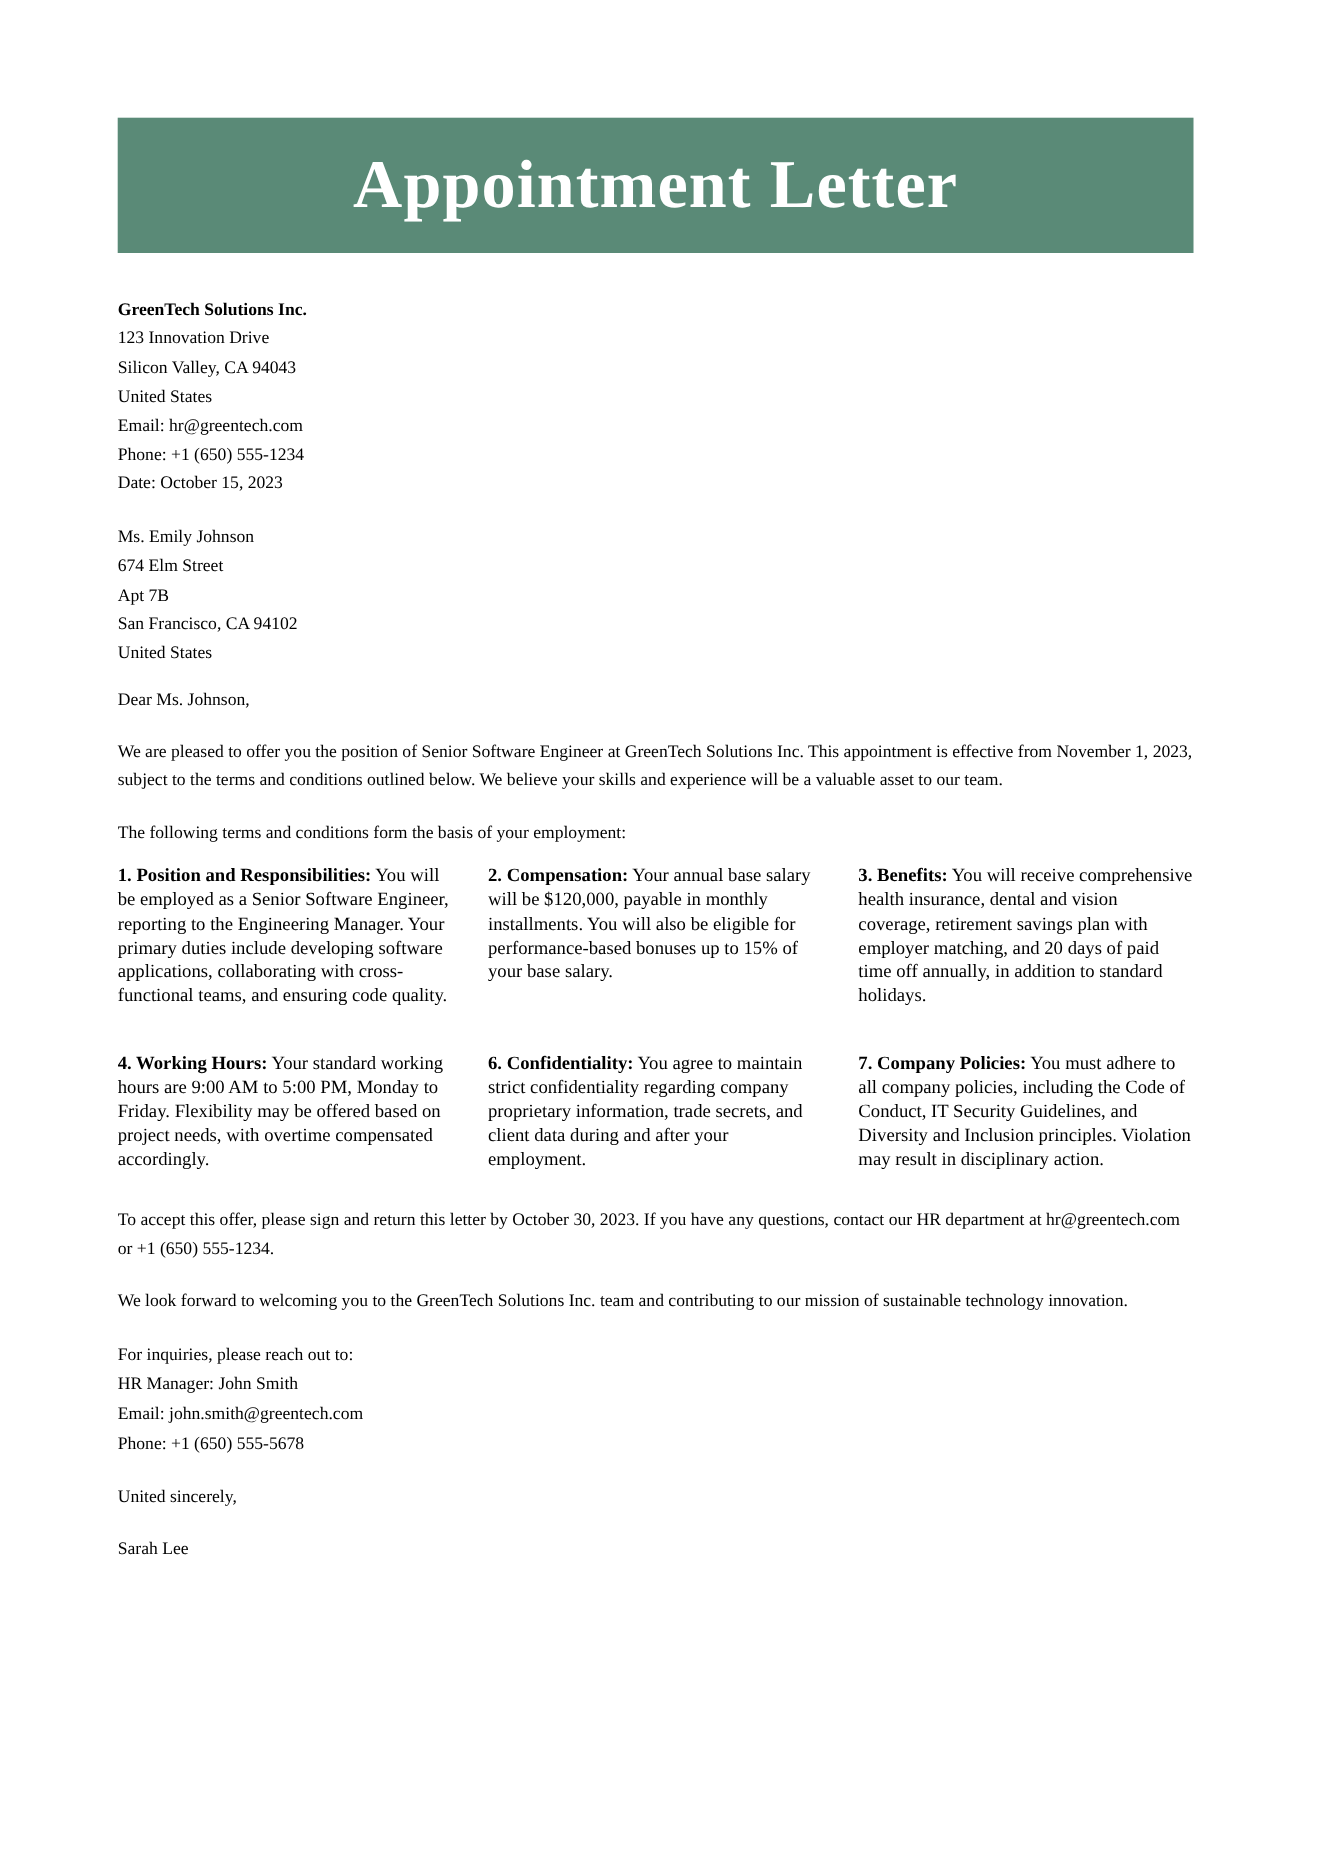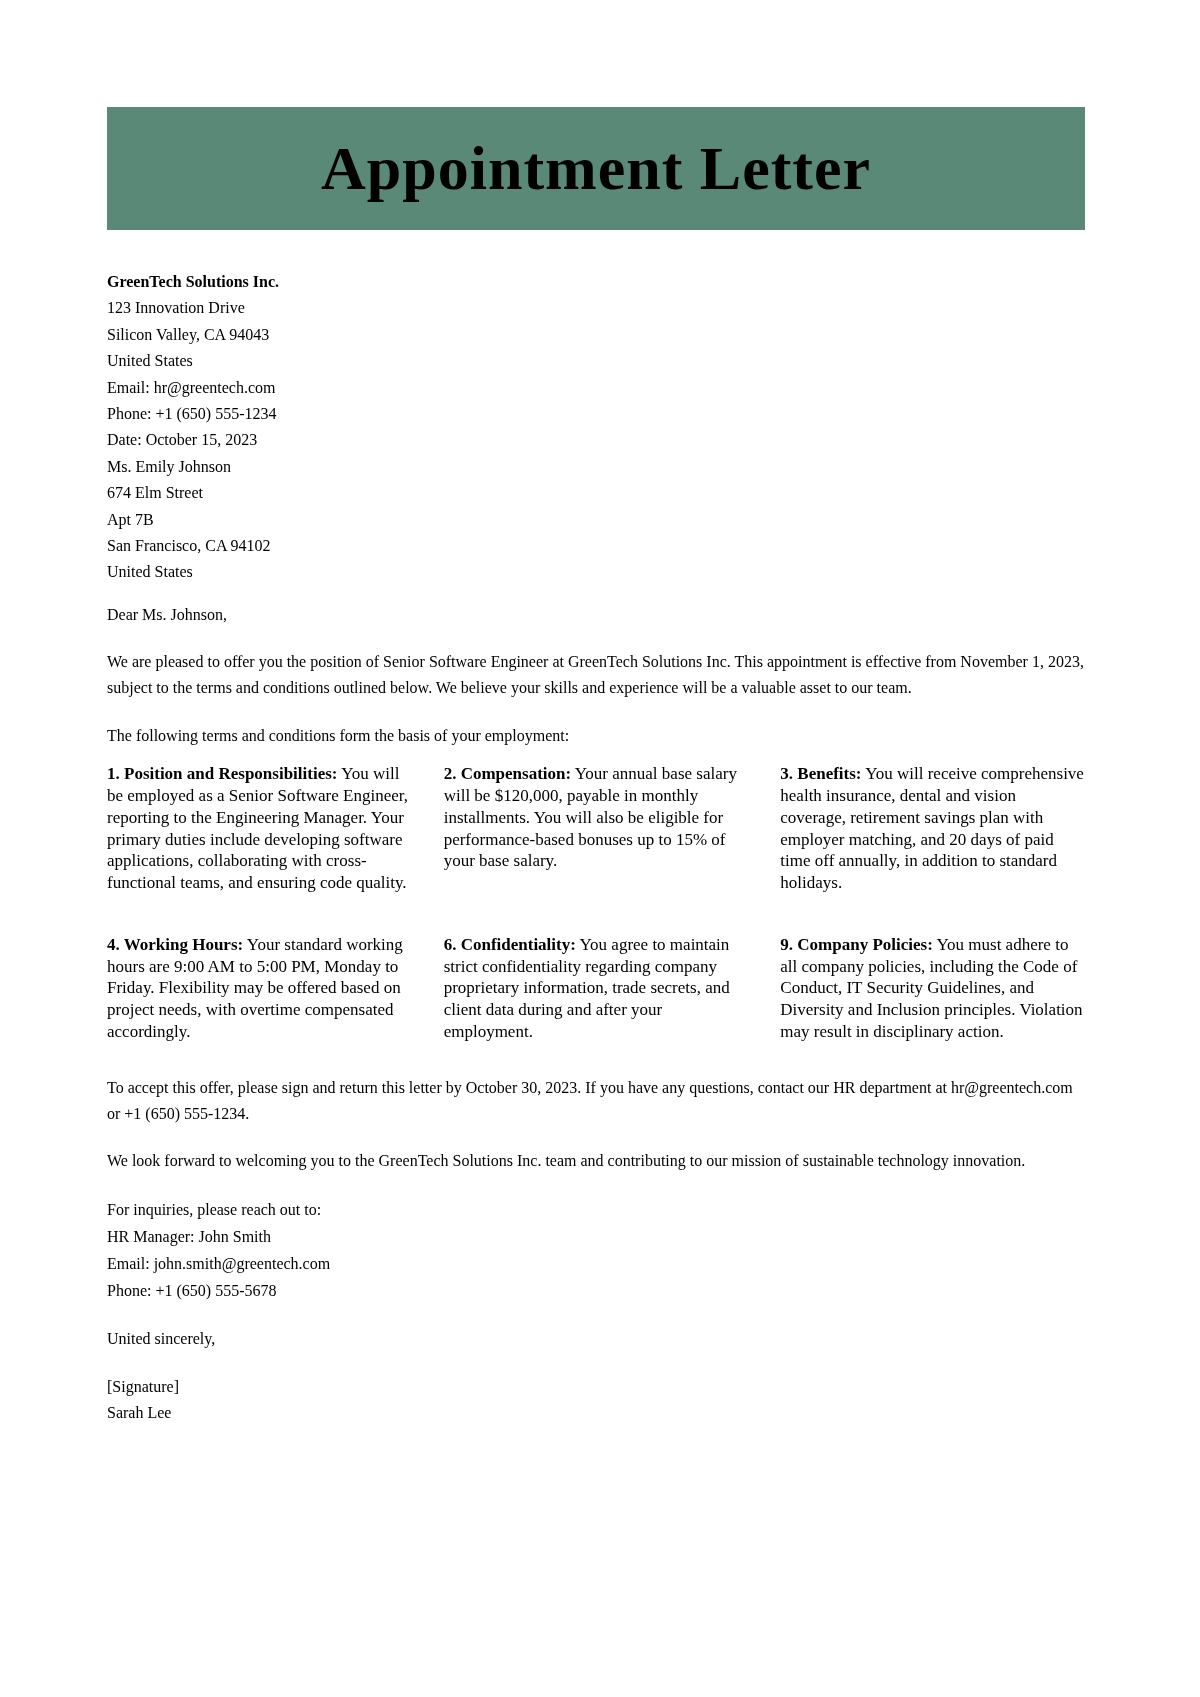--- a/index.html
+++ b/index.html
@@ -17,33 +17,33 @@
   .banner {
     margin: 107px 115px 0 107px;
     height: 123px;
     display: flex;
     align-items: center;
     justify-content: center;
   }
   .banner-title {
     font-size: 62px;
     font-weight: 700;
-    color: #000000;
+    color: #ffffff;
     letter-spacing: 1px;
     white-space: nowrap;
   }
   .content {
     margin: 0 115px 0 107px; 
     font-size: 16px;
     line-height: 1.65;
   }
   .addr-block div { white-space: nowrap; }
   .sender { margin-top: 39px; }
   .company-name { font-weight: 700; }
-  .recipient { }
+  .recipient { margin-top: 22px; }
   .salutation { margin-top: 16px; }
   .para { margin-top: 21px; }
   .terms-grid {
     margin-top: 14px;
     display: grid;
     grid-template-columns: 1fr 1fr 1fr;
     column-gap: 32px;
     row-gap: 40px;
     font-size: 17px;
     line-height: 1.28;
@@ -89,35 +89,34 @@
     <div class="para">We are pleased to offer you the position of Senior Software Engineer at GreenTech Solutions Inc. This appointment is effective from November 1, 2023, subject to the terms and conditions outlined below. We believe your skills and experience will be a valuable asset to our team.</div>
 
     <div class="para">The following terms and conditions form the basis of your employment:</div>
 
     <div class="terms-grid">
       <div class="term"><b>1. Position and Responsibilities:</b> <span>You will be employed as a Senior Software Engineer, reporting to the Engineering Manager. Your primary duties include developing software applications, collaborating with cross-functional teams, and ensuring code quality.</span></div>
       <div class="term"><b>2. Compensation:</b> <span>Your annual base salary will be $120,000, payable in monthly installments. You will also be eligible for performance-based bonuses up to 15% of your base salary.</span></div>
       <div class="term"><b>3. Benefits:</b> <span>You will receive comprehensive health insurance, dental and vision coverage, retirement savings plan with employer matching, and 20 days of paid time off annually, in addition to standard holidays.</span></div>
       <div class="term"><b>4. Working Hours:</b> <span>Your standard working hours are 9:00 AM to 5:00 PM, Monday to Friday. Flexibility may be offered based on project needs, with overtime compensated accordingly.</span></div>
       <div class="term"><b>6. Confidentiality:</b> <span>You agree to maintain strict confidentiality regarding company proprietary information, trade secrets, and client data during and after your employment.</span></div>
-      <div class="term"><b>9. Company Policies:</b> <span>You must adhere to all company policies, including the Code of Conduct, IT Security Guidelines, and Diversity and Inclusion principles. Violation may result in disciplinary action.</span></div>
+      <div class="term"><b>7. Company Policies:</b> <span>You must adhere to all company policies, including the Code of Conduct, IT Security Guidelines, and Diversity and Inclusion principles. Violation may result in disciplinary action.</span></div>
     </div>
 
     <div class="para accept-para">To accept this offer, please sign and return this letter by October 30, 2023. If you have any questions, contact our HR department at hr@greentech.com or +1 (650) 555-1234.</div>
 
     <div class="para">We look forward to welcoming you to the GreenTech Solutions Inc. team and contributing to our mission of sustainable technology innovation.</div>
 
     <div class="contact-block">
       <div>For inquiries, please reach out to:</div>
       <div>HR Manager: John Smith</div>
       <div>Email: john.smith@greentech.com</div>
       <div>Phone: +1 (650) 555-5678</div>
     </div>
 
     <div class="signoff">United sincerely,</div>
 
     <div class="signature-block">
-      <div>[Signature]</div>
       <div>Sarah Lee</div>
     </div>
 
   </div>
 </div>
 
 </body></html>

